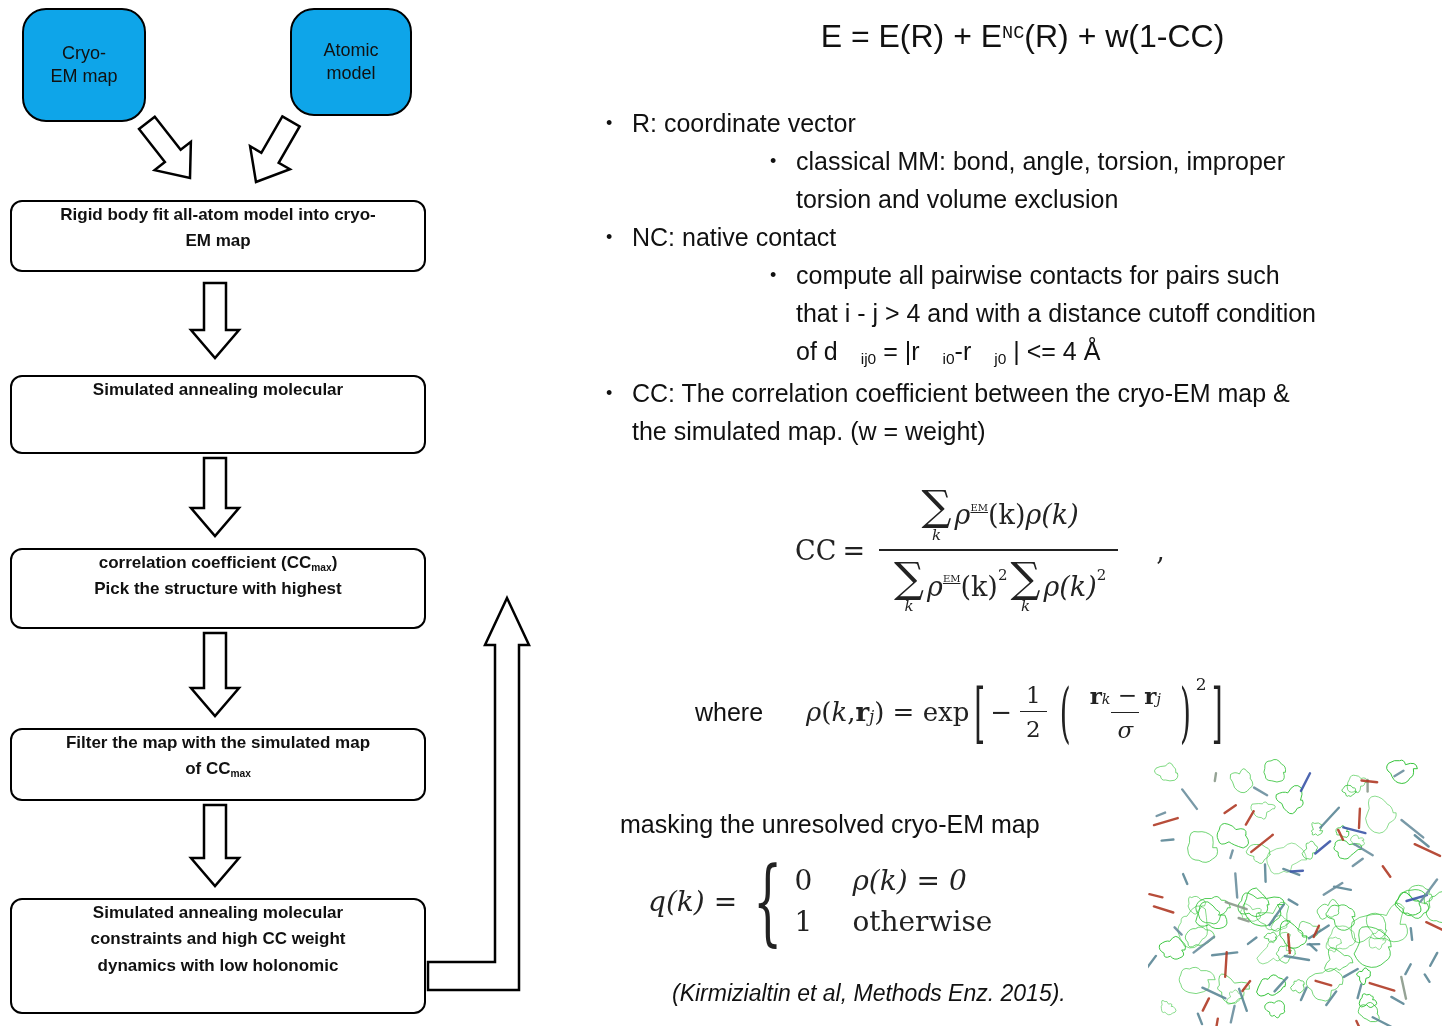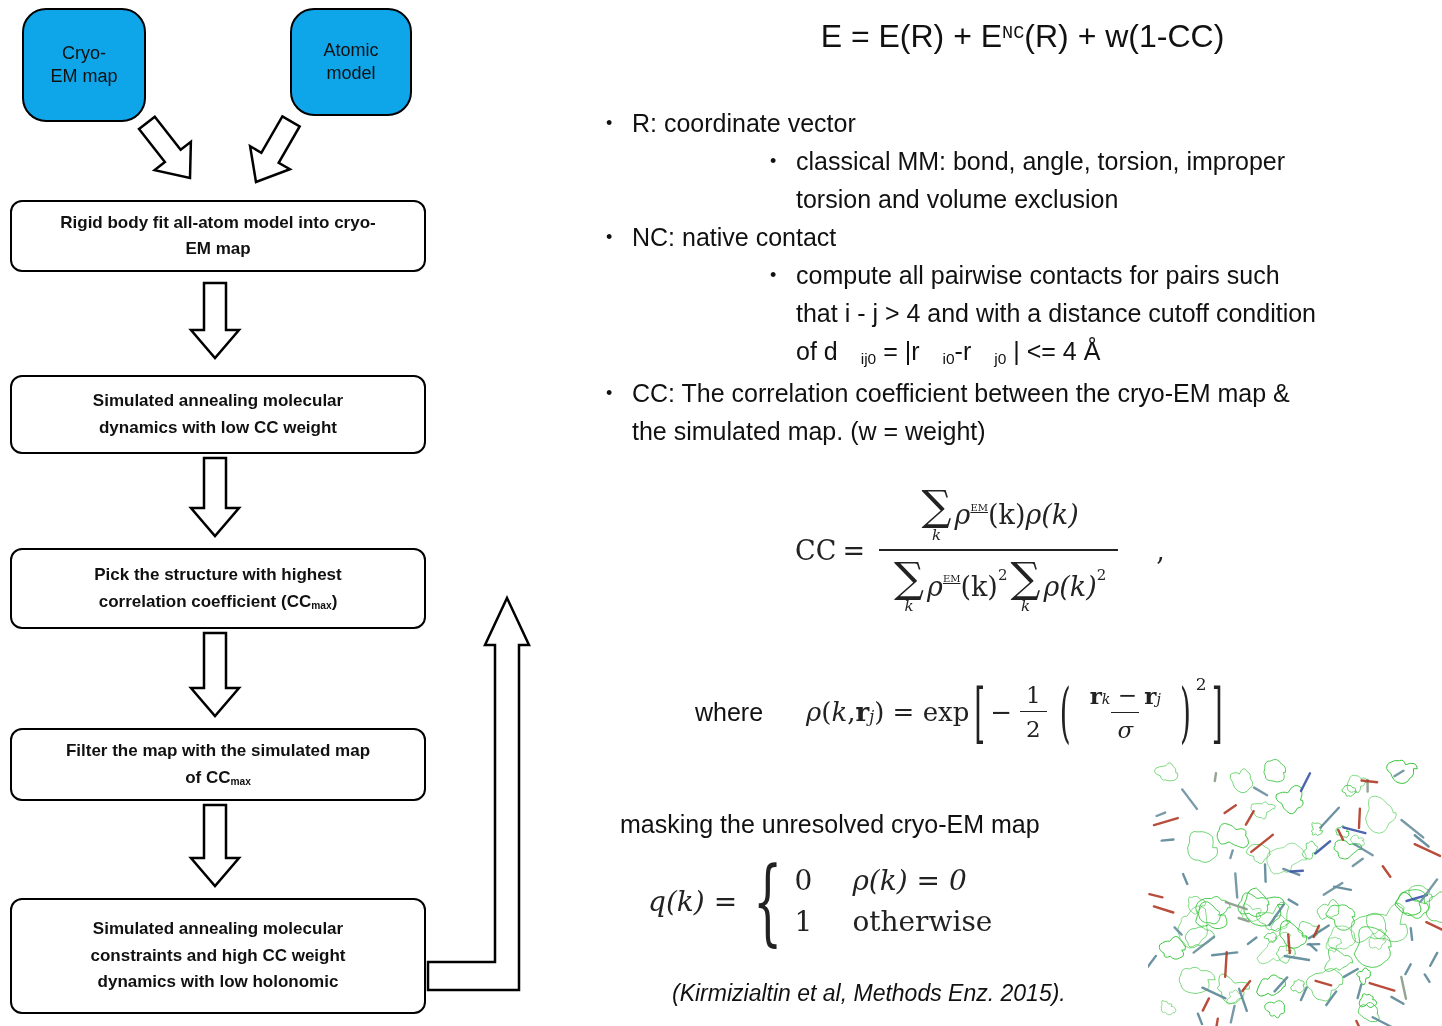--- a/index.html
+++ b/index.html
@@ -7,21 +7,21 @@
        font-family:"Liberation Sans",sans-serif;color:#111;}
   .abs{position:absolute;}
 
   
   .fc-arrows{position:absolute;left:0;top:0;}
   .oa{fill:#fff;stroke:#000;stroke-width:2.5;stroke-linejoin:miter;}
   .fc-node{position:absolute;border:2.5px solid #000;border-radius:24px;background:#0ea5e9;
            display:flex;flex-direction:column;align-items:center;justify-content:center;
            text-align:center;font-size:18px;line-height:1.3;}
   .fc-step{position:absolute;border:2.5px solid #000;border-radius:12px;background:#fff;
-           display:flex;flex-direction:column;align-items:center;justify-content:center;
+           display:flex;flex-direction:column;align-items:center;
            text-align:center;font-size:17px;font-weight:bold;line-height:1.55;}
   .fc-step sub{font-size:0.6em;position:relative;top:0.25em;vertical-align:baseline;}
 
   
   .title-eq{left:600px;top:18px;width:845px;text-align:center;font-size:32px;}
   .title-eq sup{font-size:0.58em;position:relative;top:-0.5em;vertical-align:baseline;font-family:Liberation Mono, monospace;}
   .bullets{left:600px;top:104px;width:848px;font-size:25px;line-height:38px;}
   .b{display:flex;}
   .b1{padding-left:6px;}
   .b2{padding-left:170px;}
@@ -85,25 +85,24 @@
   <div>Atomic</div>
   <div>model</div>
 </div>
 
 <div class="fc-step" style="left:10px;top:200px;width:412px;height:68px;">
   <div>Rigid body fit all-atom model into cryo-</div>
   <div>EM map</div>
 </div>
 <div class="fc-step" style="left:10px;top:375px;width:412px;height:75px;">
   <div>Simulated annealing molecular</div>
-  <div>dynamics with low CC weight</div>
 </div>
 <div class="fc-step" style="left:10px;top:548px;width:412px;height:77px;">
+  <div><span>correlation coefficient (CC</span><sub>max</sub><span>)</span></div>
   <div>Pick the structure with highest</div>
-  <div><span>correlation coefficient (CC</span><sub>max</sub><span>)</span></div>
 </div>
 <div class="fc-step" style="left:10px;top:728px;width:412px;height:69px;">
   <div>Filter the map with the simulated map</div>
   <div><span>of CC</span><sub>max</sub><span></span></div>
 </div>
 <div class="fc-step" style="left:10px;top:898px;width:412px;height:112px;">
   <div>Simulated annealing molecular</div>
   <div>constraints and high CC weight</div>
   <div>dynamics with low holonomic</div>
 </div>

